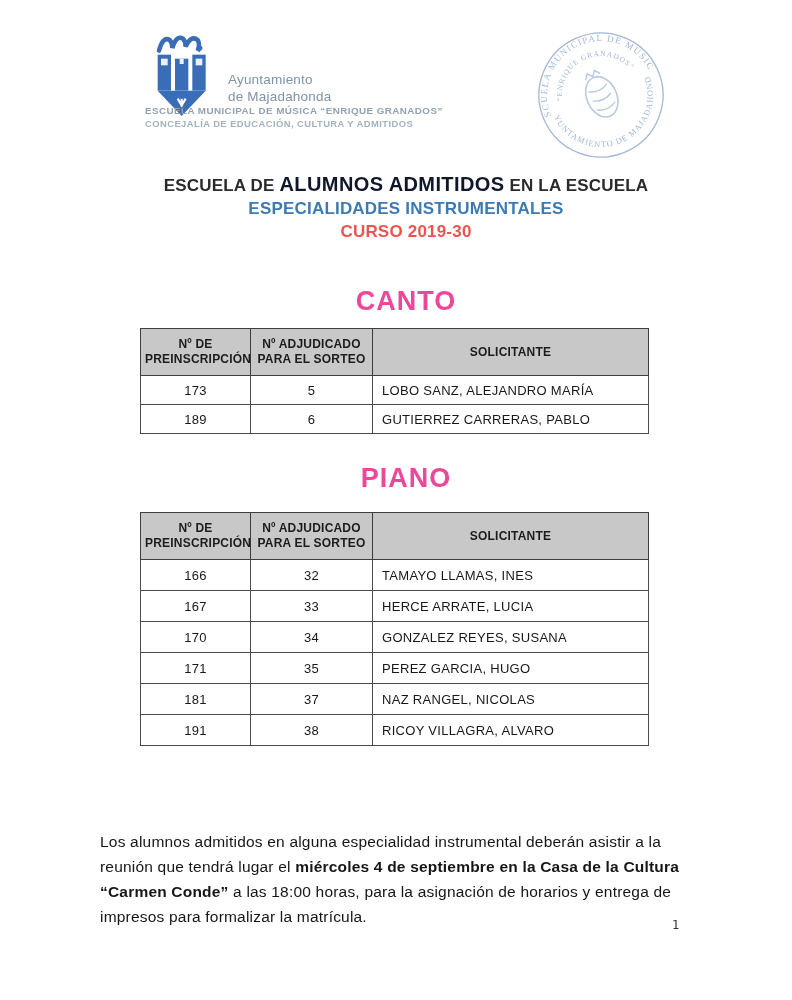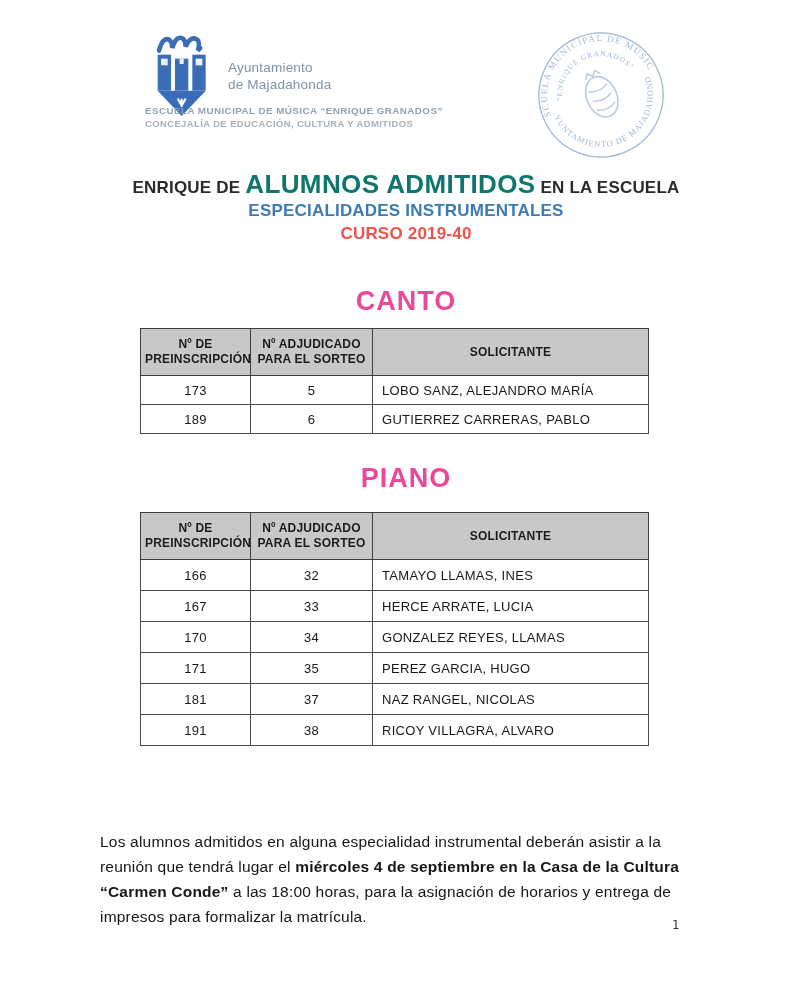--- a/index.html
+++ b/index.html
@@ -4,31 +4,31 @@
 <style>
   html,body{margin:0;padding:0;background:#e9e9e9;}
   .page{
     position:relative;width:792px;height:1000px;background:#ffffff;
     font-family:"Liberation Sans",sans-serif;color:#1c1c1c;overflow:hidden;
     margin:0 auto;
   }
   
   .logo-icon{position:absolute;left:145px;top:32px;width:76px;height:88px;}
   .org-name{
-    position:absolute;left:228px;top:60px;font-size:13.5px;line-height:16.5px;
+    position:absolute;left:228px;top:72px;font-size:13.5px;line-height:16.5px;
     color:#7e93a9;letter-spacing:.2px;
   }
   .school-lines{position:absolute;left:145px;top:104px;}
   .school-line1{font-size:9.8px;font-weight:bold;letter-spacing:.45px;color:#92a2b0;line-height:13px;}
   .school-line2{font-size:9.4px;font-weight:bold;letter-spacing:.45px;color:#a3b2be;line-height:13px;}
   .stamp{position:absolute;left:531px;top:25px;width:140px;height:140px;opacity:.8;}
   
   .title-block{position:absolute;left:20px;top:173px;width:772px;text-align:center;}
   .title-line{font-weight:bold;color:#2a2a2a;line-height:23px;font-size:17px;letter-spacing:.2px;}
-  .title-hl-red{color:#0f766e;font-size:26px;letter-spacing:.4px;}
+  .title-hl-red{color:#0f172a;font-size:20px;letter-spacing:.4px;}
   .title-line-blue{color:#3e7ab2;}
   .title-line-red{color:#ef534e;}
   
   .sec-heading{
     position:absolute;left:20px;width:772px;text-align:center;
     font-size:27px;font-weight:bold;letter-spacing:1px;color:#ec4899;
   }
   .h-canto{top:286px;}
   .h-piano{top:463px;}
   
@@ -105,23 +105,23 @@
       </text>
       <g opacity=".75">
         <ellipse cx="70" cy="72" rx="15" ry="21" fill="none" stroke="#8ba6cb" stroke-width="1.6"></ellipse>
         <path d="M60,62 q10,6 20,0 M60,72 q10,6 20,0 M60,82 q10,6 20,0" fill="none" stroke="#8ba6cb" stroke-width="1.4"></path>
         <path d="M62,50 l4,-5 4,5 4,-5 4,5" fill="none" stroke="#8ba6cb" stroke-width="1.4"></path>
       </g>
     </g>
   </svg>
 
   <div class="title-block">
-    <div class="title-line"><span>ENRIQUE DE </span><span class="title-hl-red">ALUMNOS ADMITIDOS</span><span> EN LA ESCUELA</span></div>
+    <div class="title-line"><span>ESCUELA DE </span><span class="title-hl-red">ALUMNOS ADMITIDOS</span><span> EN LA ESCUELA</span></div>
     <div class="title-line title-line-blue">ESPECIALIDADES INSTRUMENTALES</div>
-    <div class="title-line title-line-red">CURSO 2019-40</div>
+    <div class="title-line title-line-red">CURSO 2019-30</div>
   </div>
 
   <div class="sec-heading h-canto">CANTO</div>
 
   <table class="roster t-canto">
     <colgroup>
         <col class="c1">
         <col class="c2">
         <col class="c3">
       </colgroup>
@@ -168,21 +168,21 @@
         <td class="name">TAMAYO LLAMAS, INES</td>
       </tr>
       <tr>
         <td class="num">167</td>
         <td class="num">33</td>
         <td class="name">HERCE ARRATE, LUCIA</td>
       </tr>
       <tr>
         <td class="num">170</td>
         <td class="num">34</td>
-        <td class="name">GONZALEZ REYES, LLAMAS</td>
+        <td class="name">GONZALEZ REYES, SUSANA</td>
       </tr>
       <tr>
         <td class="num">171</td>
         <td class="num">35</td>
         <td class="name">PEREZ GARCIA, HUGO</td>
       </tr>
       <tr>
         <td class="num">181</td>
         <td class="num">37</td>
         <td class="name">NAZ RANGEL, NICOLAS</td>

